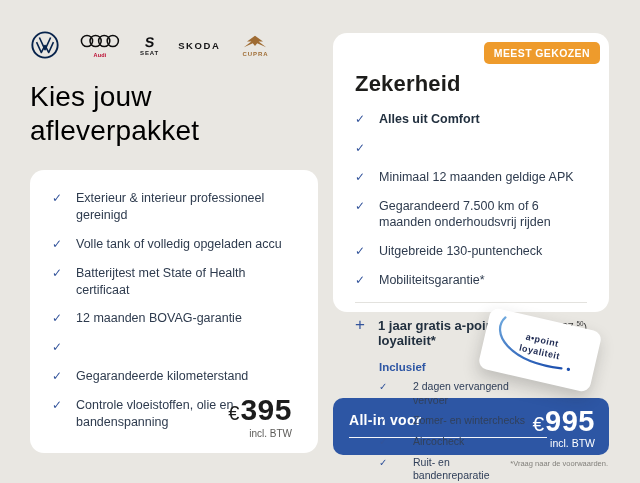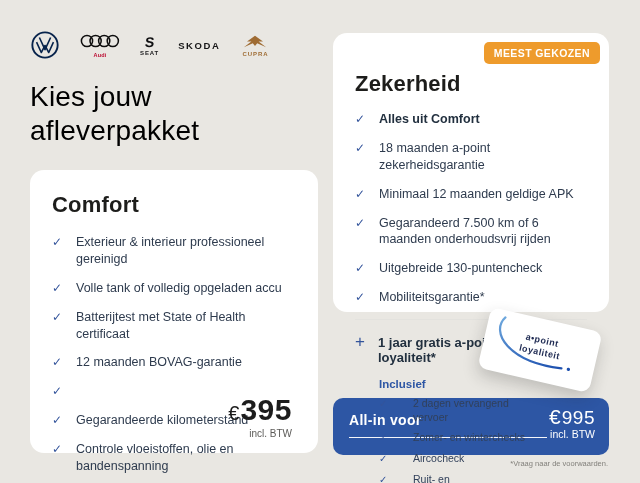--- a/index.html
+++ b/index.html
@@ -77,21 +77,21 @@
 
   
   .allin-bar {
     position:absolute; left:333px; top:398px; width:276px; height:57px;
     background:#2d56a4; border-radius:10px; z-index:1; color:#ffffff;
   }
   .allin-label { position:absolute; left:16px; top:14px; font-size:14px; font-weight:700; letter-spacing:.3px;text-align:center; }
   .allin-line { position:absolute; left:16px; bottom:17px; width:198px; height:1px; background:rgba(255,255,255,.95); }
   .allin-price { position:absolute; right:14px; top:7px; text-align:right; }
   .allin-price .euro { font-size:21px; font-weight:400; margin-right:1px; }
-  .allin-price .amount { font-size:19px; font-weight:400; letter-spacing:.5px; }
+  .allin-price .amount { font-size:29px; font-weight:700; letter-spacing:.5px; }
   .allin-price .price-note { color:#ffffff; font-size:10.5px; margin-top:-1px; }
 
   .fine-print { position:absolute; right:32px; top:459px; font-size:7.5px; color:#83817c; }
 </style>
 </head>
 <body>
 
 <div class="canvas">
 
   <header class="brands">
@@ -122,21 +122,20 @@
       <svg width="32" height="16" viewBox="0 0 36 18">
         <path d="M18 2 L9 8.5 L14 8.5 L5.5 15 L15.5 10.5 L18 13.5 L20.5 10.5 L30.5 15 L22 8.5 L27 8.5 Z" fill="#9f6c33"></path>
       </svg>
       <span class="brand-label cupra">CUPRA</span>
     </div>
   </header>
 
   <h1 class="page-title">Kies jouw afleverpakket</h1>
 
   <section class="card comfort">
-    <h2 class="card-title">Comfort</h2>
     <ul class="feature-list">
       <li>
           <span class="chk">✓</span>
           <span class="ftxt">Exterieur &amp; interieur professioneel gereinigd</span>
         </li>
       <li>
           <span class="chk">✓</span>
           <span class="ftxt">Volle tank of volledig opgeladen accu</span>
         </li>
       <li>
@@ -168,21 +167,20 @@
   <section class="card zekerheid">
     <div class="badge">MEEST GEKOZEN</div>
     <h2 class="card-title">Zekerheid</h2>
     <ul class="feature-list">
       <li class="bold">
           <span class="chk">✓</span>
           <span class="ftxt">Alles uit Comfort</span>
         </li>
       <li>
           <span class="chk">✓</span>
-          <span class="ftxt">18 maanden a-point zekerheidsgarantie</span>
         </li>
       <li>
           <span class="chk">✓</span>
           <span class="ftxt">Minimaal 12 maanden geldige APK</span>
         </li>
       <li>
           <span class="chk">✓</span>
           <span class="ftxt">Gegarandeerd 7.500 km of 6 maanden onderhoudsvrij rijden</span>
         </li>
       <li>

